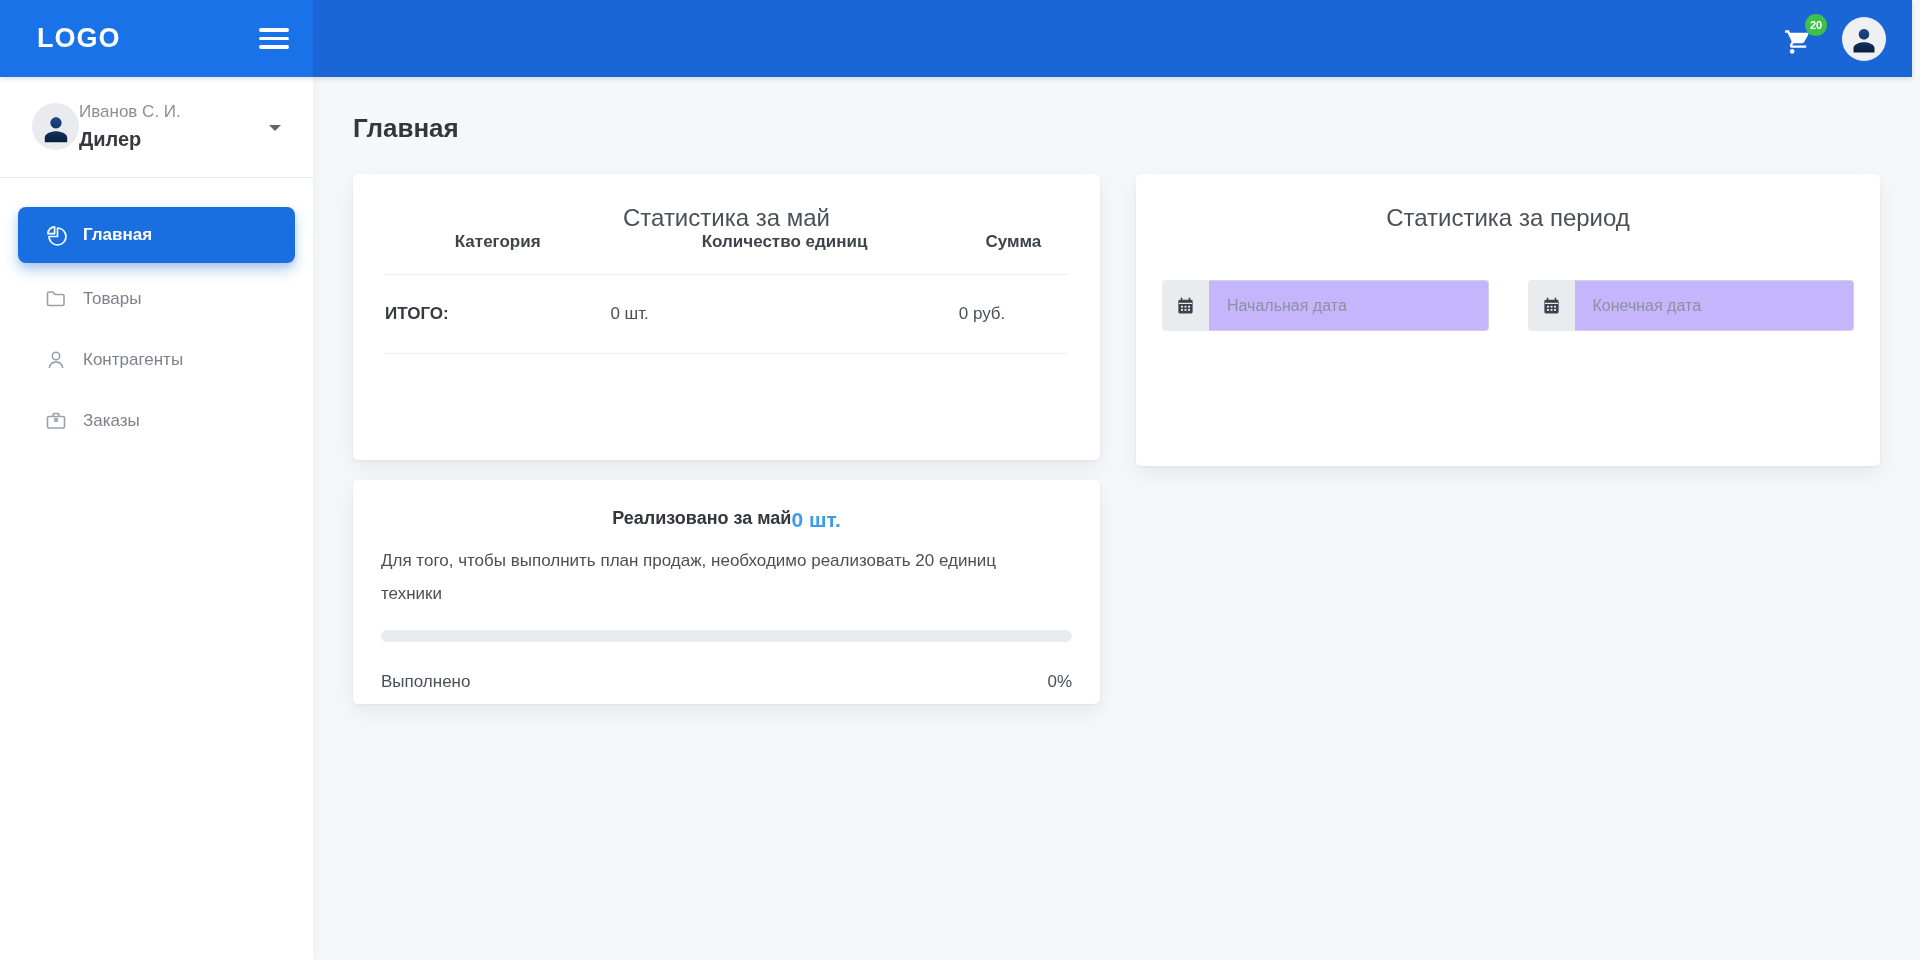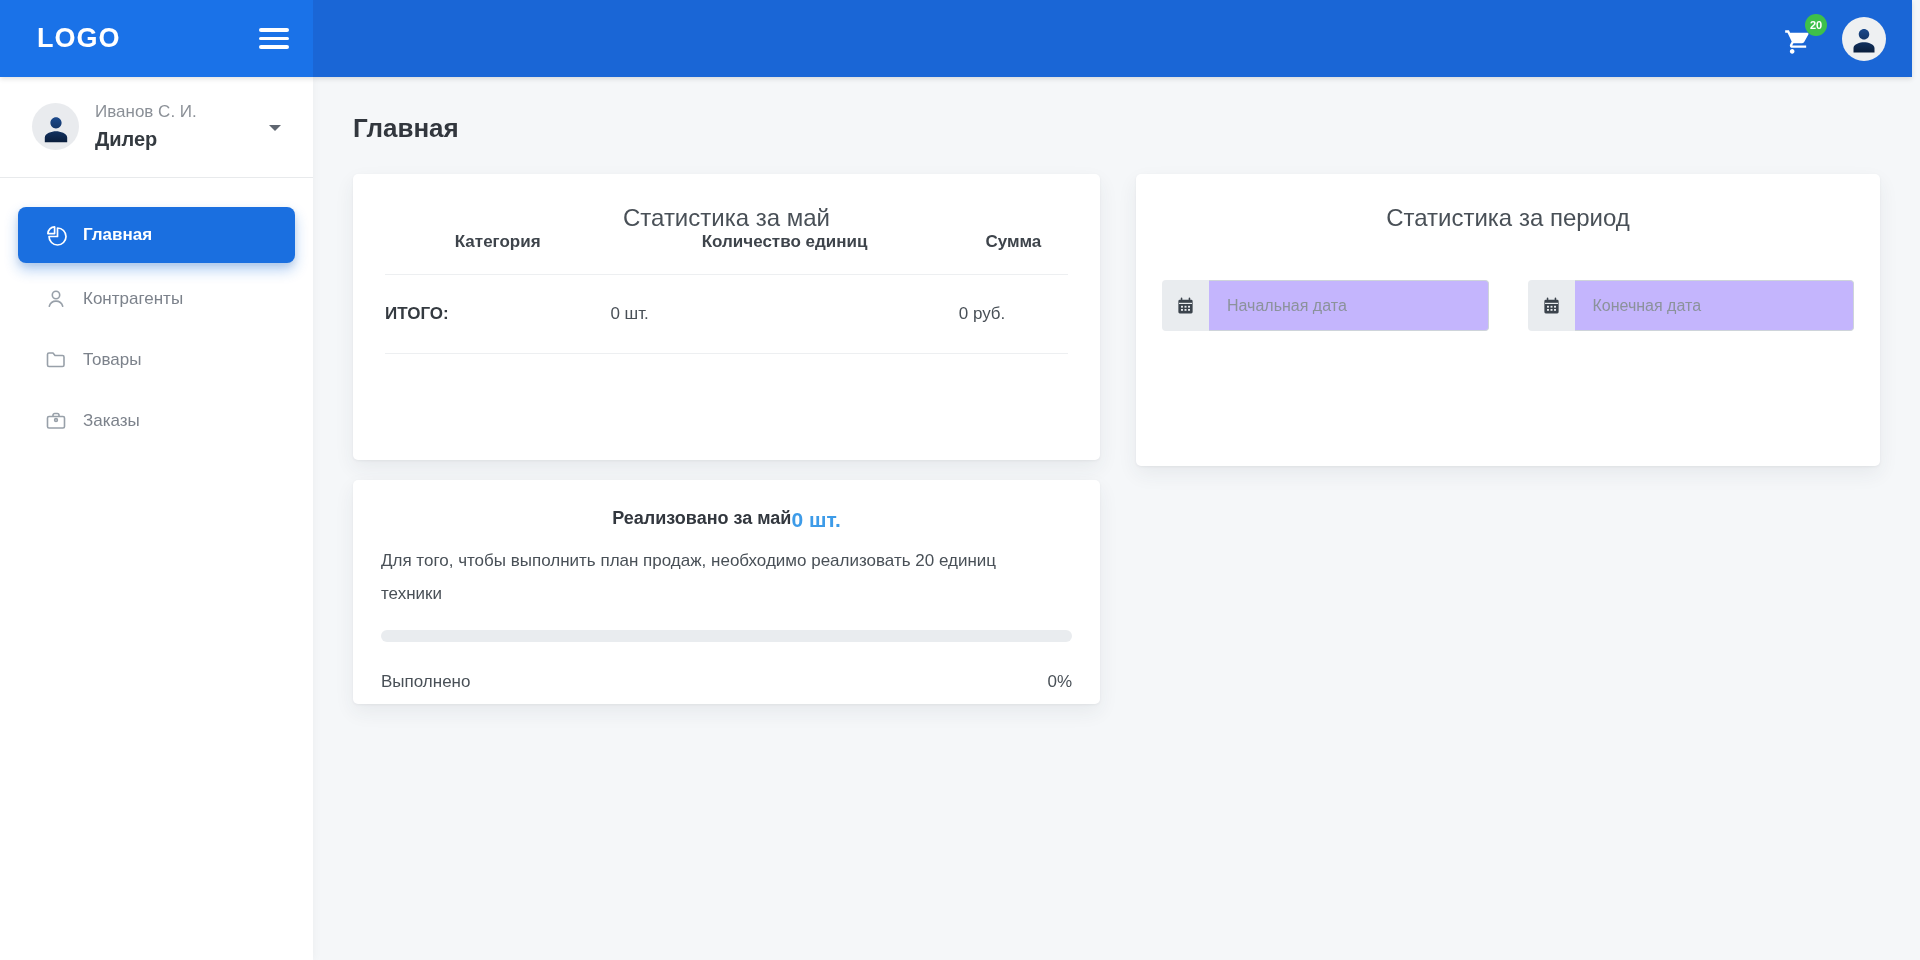--- a/index.html
+++ b/index.html
@@ -29,21 +29,21 @@
                 display: flex; align-items: center; justify-content: center; overflow: hidden; }
   .avatar-top svg { width: 30px; height: 30px; margin-top: 3px; }
 
   
   .sidebar { position: absolute; top: 77px; left: 0; bottom: 0; width: 313px; background: #fff;
              box-shadow: 2px 0 8px rgba(0,0,0,.03); z-index: 10; }
   .user-block { display: flex; align-items: center; padding: 23px 24px 23px 32px; cursor: pointer; position: relative; }
   .avatar-sm { width: 47px; height: 47px; border-radius: 50%; background: #e9ebee; flex: none;
                display: flex; align-items: center; justify-content: center; overflow: hidden; }
   .avatar-sm svg { width: 32px; height: 32px; margin-top: 4px; }
-  .user-meta { margin-left: 16px; }
+  .user-meta { }
   .user-name { color: #8b9097; font-size: 17px; line-height: 1.45; }
   .user-role { color: #343a40; font-size: 20px; font-weight: bold; line-height: 1.45; }
   .caret { position: absolute; right: 32px; top: 50%; margin-top: -2px;
            width: 0; height: 0; border-left: 6px solid transparent; border-right: 6px solid transparent;
            border-top: 6px solid #5f6670; }
   .sidebar-divider { height: 1px; background: #e8eaec; }
   .menu { padding: 29px 18px 0 18px; display: flex; flex-direction: column; }
   .menu-item { display: flex; align-items: center; height: 50px; margin-bottom: 11px; padding-left: 26px;
                border-radius: 8px; text-decoration: none; color: #7c828b; font-size: 17px; cursor: pointer; }
   .menu-item .mi-icon { width: 24px; height: 24px; margin-right: 15px; color: #98a0a9; flex: none; }
@@ -155,34 +155,34 @@
       <span class="mi-icon">
         <svg viewBox="0 0 24 24" fill="none" stroke="currentColor" stroke-width="1.7" stroke-linecap="round" stroke-linejoin="round">
           <path d="M13.5 13.5 V5 A8.5 8.5 0 1 1 5 13.5 Z"></path>
           <path d="M10.6 10.6 H3.9 A6.9 6.9 0 0 1 10.6 3.9 Z"></path>
         </svg>
       </span>
       <span>Главная</span>
     </a>
     <a class="menu-item">
       <span class="mi-icon">
+        <svg viewBox="0 0 24 24" fill="none" stroke="currentColor" stroke-width="1.6" stroke-linejoin="round">
+          <path d="M3.5 6.5A1.5 1.5 0 0 1 5 5h4l2 2.5h7.5A1.5 1.5 0 0 1 20 9v8a1.5 1.5 0 0 1-1.5 1.5H5A1.5 1.5 0 0 1 3.5 17z"></path>
+        </svg>
+      </span>
+      <span>Товары</span>
+    </a>
+    <a class="menu-item">
+      <span class="mi-icon">
         <svg viewBox="0 0 24 24" fill="none" stroke="currentColor" stroke-width="1.6" stroke-linecap="round">
           <circle cx="12" cy="8" r="3.7"></circle>
           <path d="M5.3 19.3c.9-3.4 3.5-5.2 6.7-5.2s5.8 1.8 6.7 5.2"></path>
         </svg>
       </span>
       <span>Контрагенты</span>
-    </a>
-    <a class="menu-item">
-      <span class="mi-icon">
-        <svg viewBox="0 0 24 24" fill="none" stroke="currentColor" stroke-width="1.6" stroke-linejoin="round">
-          <path d="M3.5 6.5A1.5 1.5 0 0 1 5 5h4l2 2.5h7.5A1.5 1.5 0 0 1 20 9v8a1.5 1.5 0 0 1-1.5 1.5H5A1.5 1.5 0 0 1 3.5 17z"></path>
-        </svg>
-      </span>
-      <span>Товары</span>
     </a>
     <a class="menu-item">
       <span class="mi-icon">
         <svg viewBox="0 0 24 24" fill="none" stroke="currentColor" stroke-width="1.6" stroke-linejoin="round">
           <rect x="3.5" y="7.5" width="17" height="11.5" rx="1.5"></rect>
           <path d="M9 7.5V6.2A1.7 1.7 0 0 1 10.7 4.5h2.6A1.7 1.7 0 0 1 15 6.2v1.3"></path>
           <circle cx="12" cy="11" r="1.4"></circle>
         </svg>
       </span>
       <span>Заказы</span>

